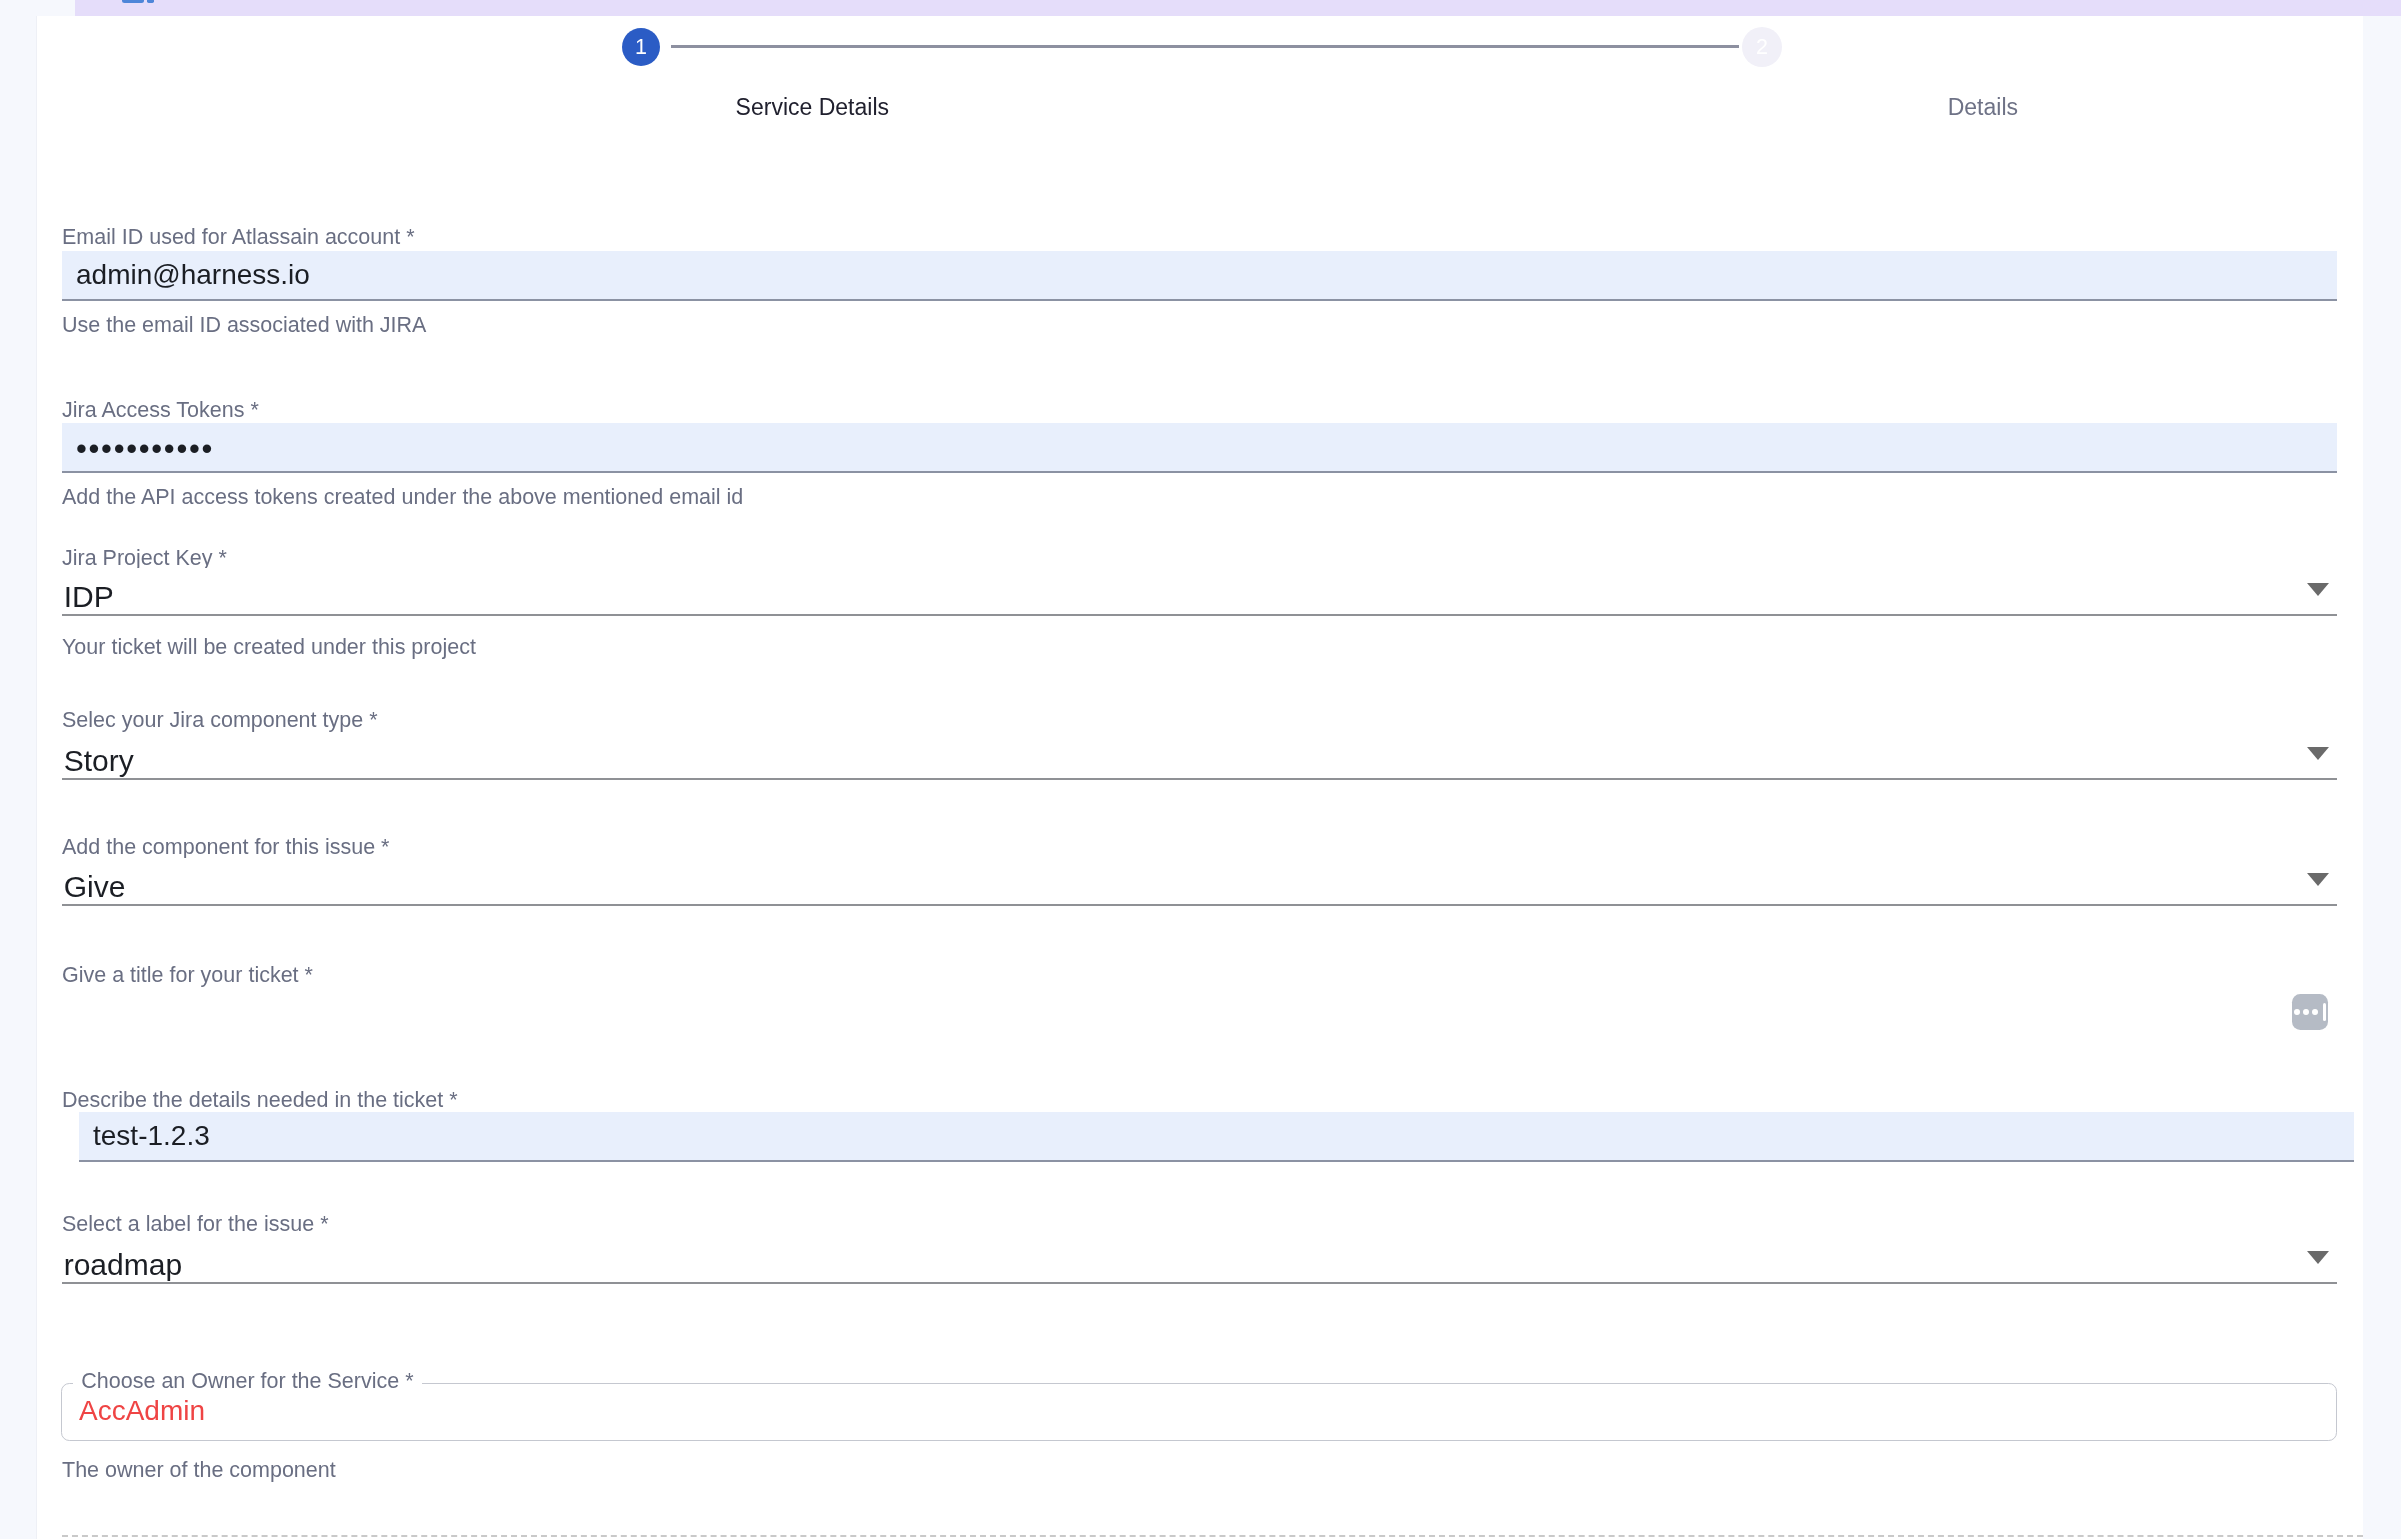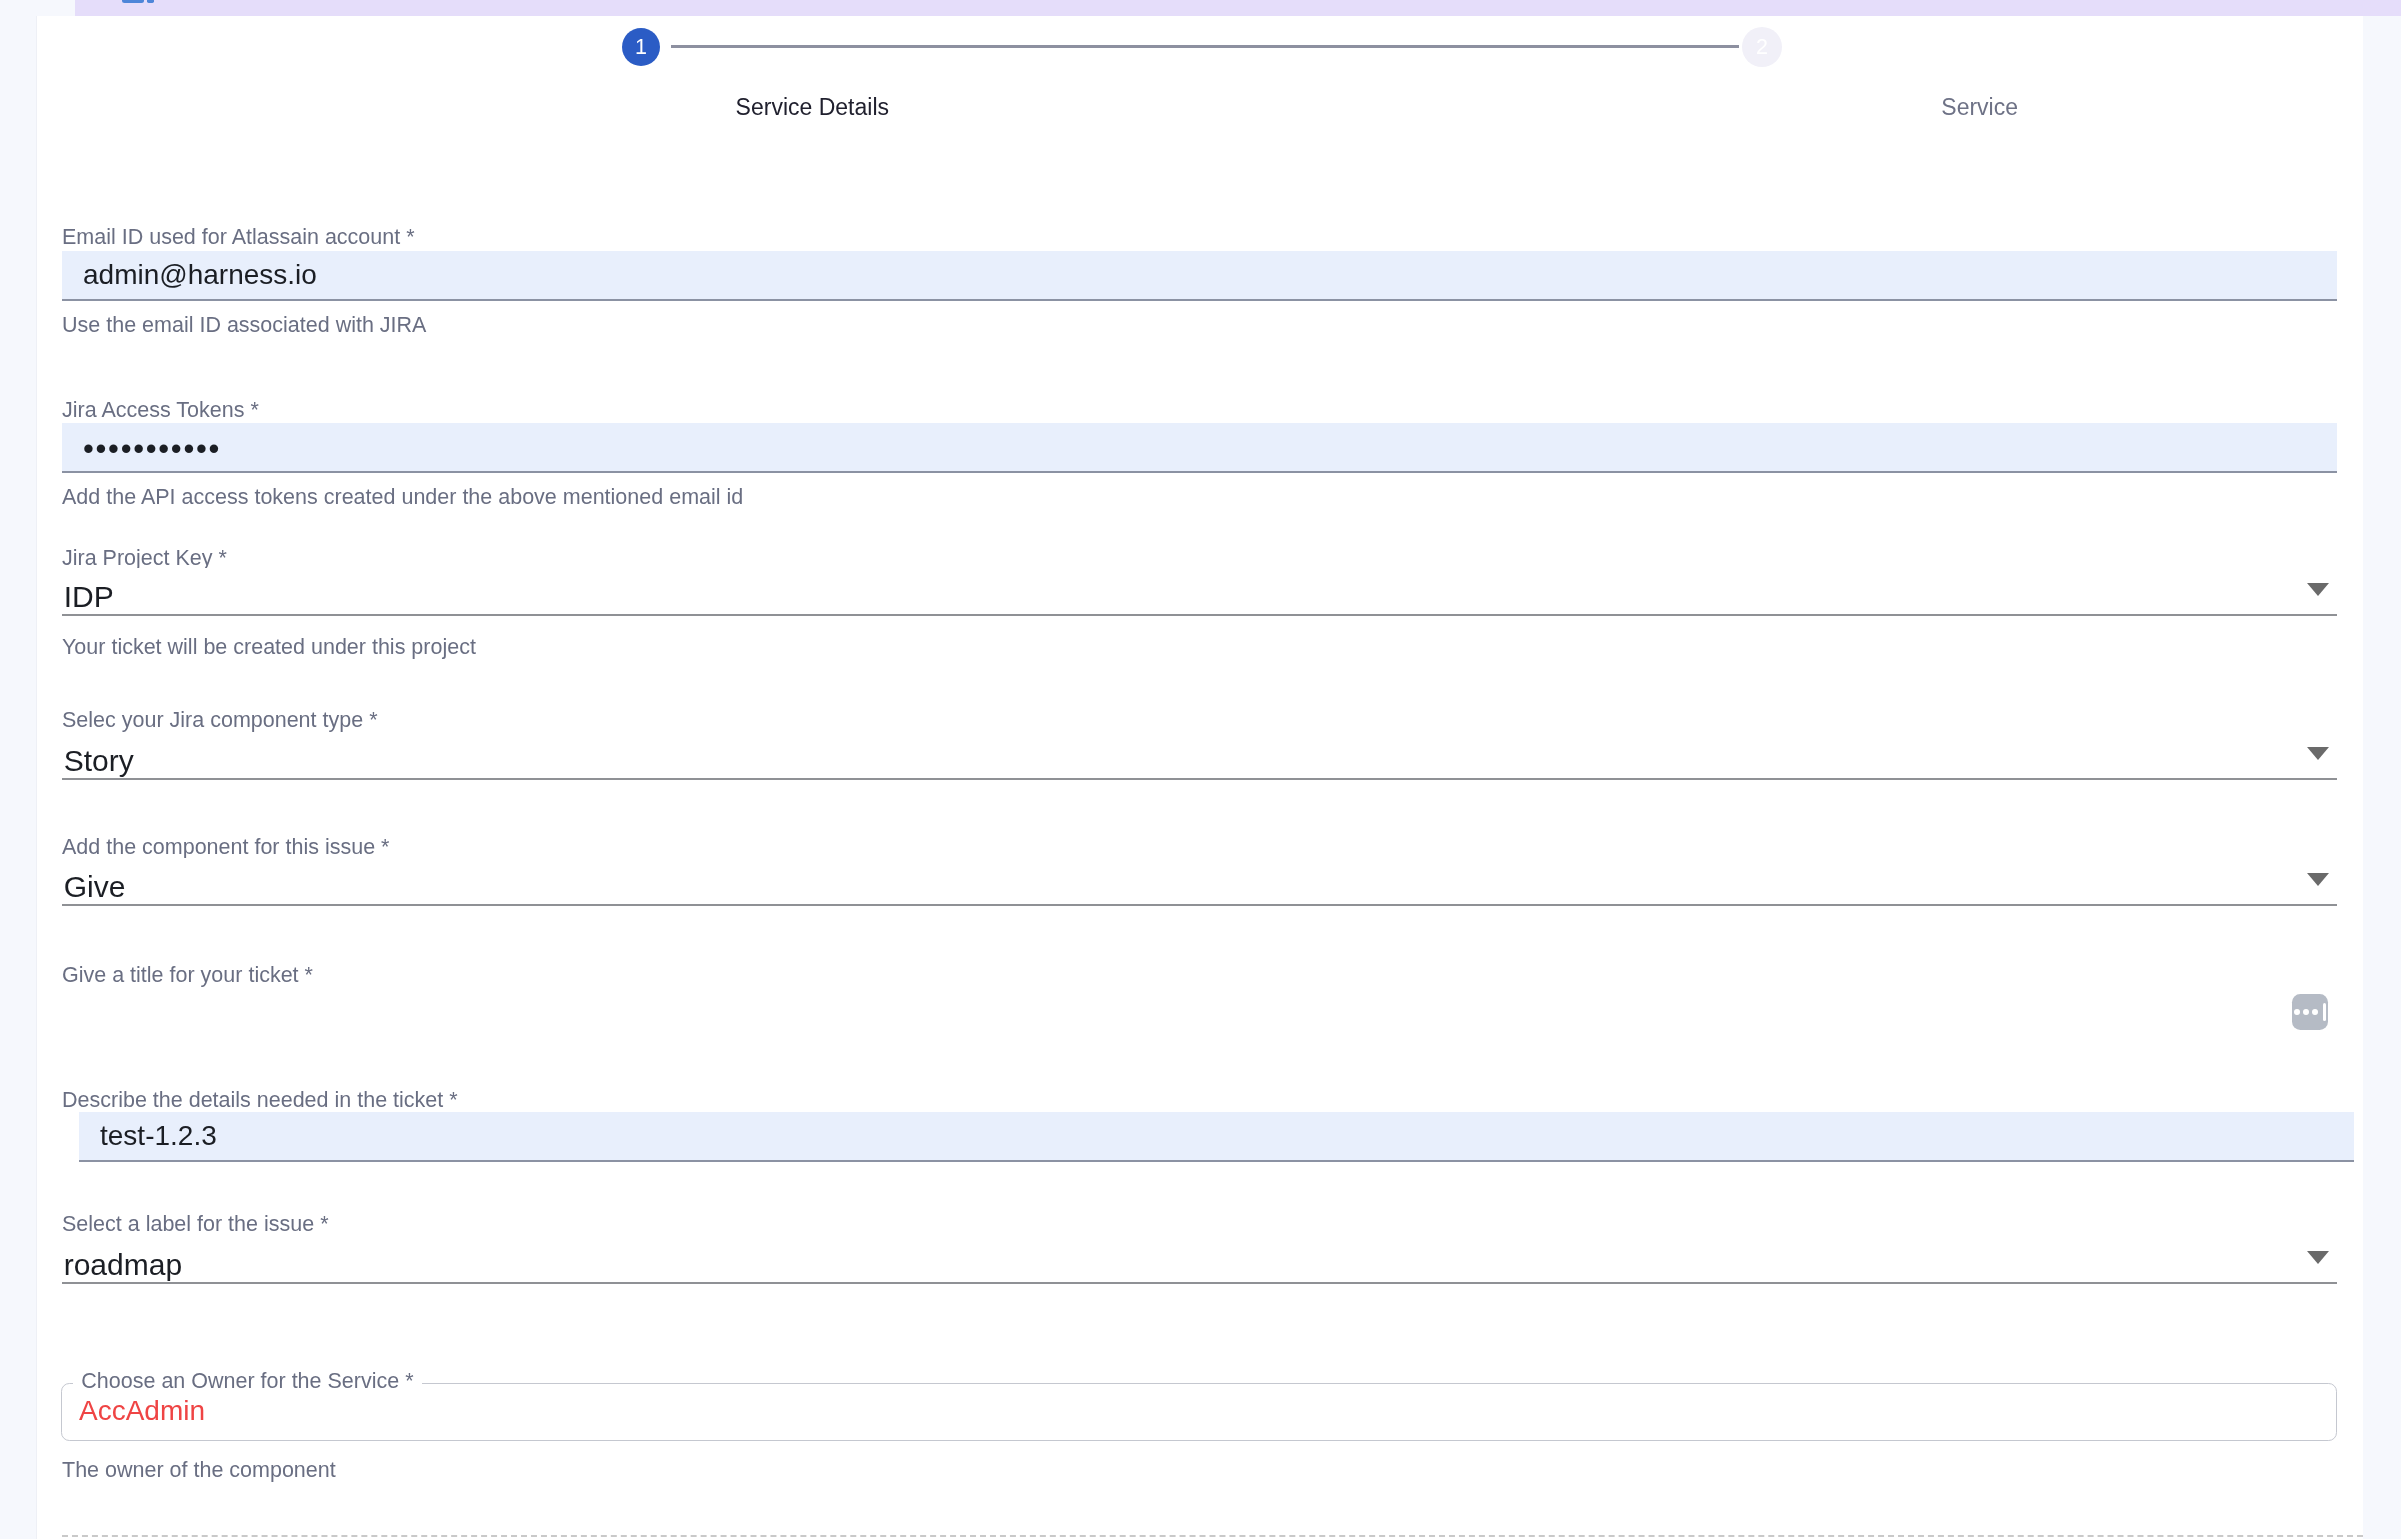--- a/index.html
+++ b/index.html
@@ -26,21 +26,21 @@
   .step-label { position:absolute; top:94px; width:496px; text-align:right; font-size:23px; }
   .step-label.active   { left:393px;  color:#20202e; font-weight:500; }
   .step-label.inactive { left:1522px; color:#6e7286; font-weight:400; }
 
   
   .lbl { position:absolute; left:62px; font-size:21.5px; color:#696e82; }
   .hlp { position:absolute; left:62px; font-size:21.5px; color:#696e82; }
 
   .tinput { position:absolute; left:62px; width:2275px; height:50px; background:#e8effc;
             border:none; border-bottom:2.5px solid #8b92a3; font-family:"Liberation Sans","DejaVu Sans",sans-serif;
-            font-size:28px; color:#1b1e24; padding:0 50px 0 21px; outline:none; }
+            font-size:28px; color:#1b1e24; padding:0 50px 0 14px; outline:none; }
   .tinput.dots { font-size:31px; letter-spacing:1.7px; padding-top:3.3px; }
 
   .select { position:absolute; left:62px; width:2275px; height:48px; border-bottom:2.5px solid #8f9195;
             display:flex; align-items:flex-end; cursor:pointer; background:#ffffff; }
   .select .sel-value { font-size:30px; color:#1b1e24; padding-left:1.7px; }
   .caret { position:absolute; left:2245px; top:15px; width:0; height:0;
            border-left:11.6px solid transparent; border-right:11.6px solid transparent; border-top:13.2px solid #6a6a6a; }
 
   .expr-btn { position:absolute; left:2292px; top:994px; width:36px; height:36px; border-radius:8.3px;
               background:#b5bbc5; display:flex; align-items:center; justify-content:center; gap:3.3px; cursor:pointer; }
@@ -66,21 +66,21 @@
   <div class="card"></div>
 
   <div class="top-banner"></div>
   <div class="banner-frag-a"></div>
   <div class="banner-frag-b"></div>
 
   <div class="step-circle active">1</div>
   <div class="step-line"></div>
   <div class="step-circle inactive">2</div>
   <div class="step-label active">Service Details</div>
-  <div class="step-label inactive">Service</div>
+  <div class="step-label inactive">Details</div>
 
   <div class="lbl" style="top:225px">Email ID used for Atlassain account *</div>
   <input class="tinput" style="top: 251px;" value="admin@harness.io">
   <div class="hlp" style="top:313px">Use the email ID associated with JIRA</div>
 
   <div class="lbl" style="top:398px">Jira Access Tokens *</div>
   <input class="tinput dots" style="top: 423px;" value="•••••••••••">
   <div class="hlp" style="top:485px">Add the API access tokens created under the above mentioned email id</div>
 
   <div class="lbl" style="top:546px">Jira Project Key *</div>

